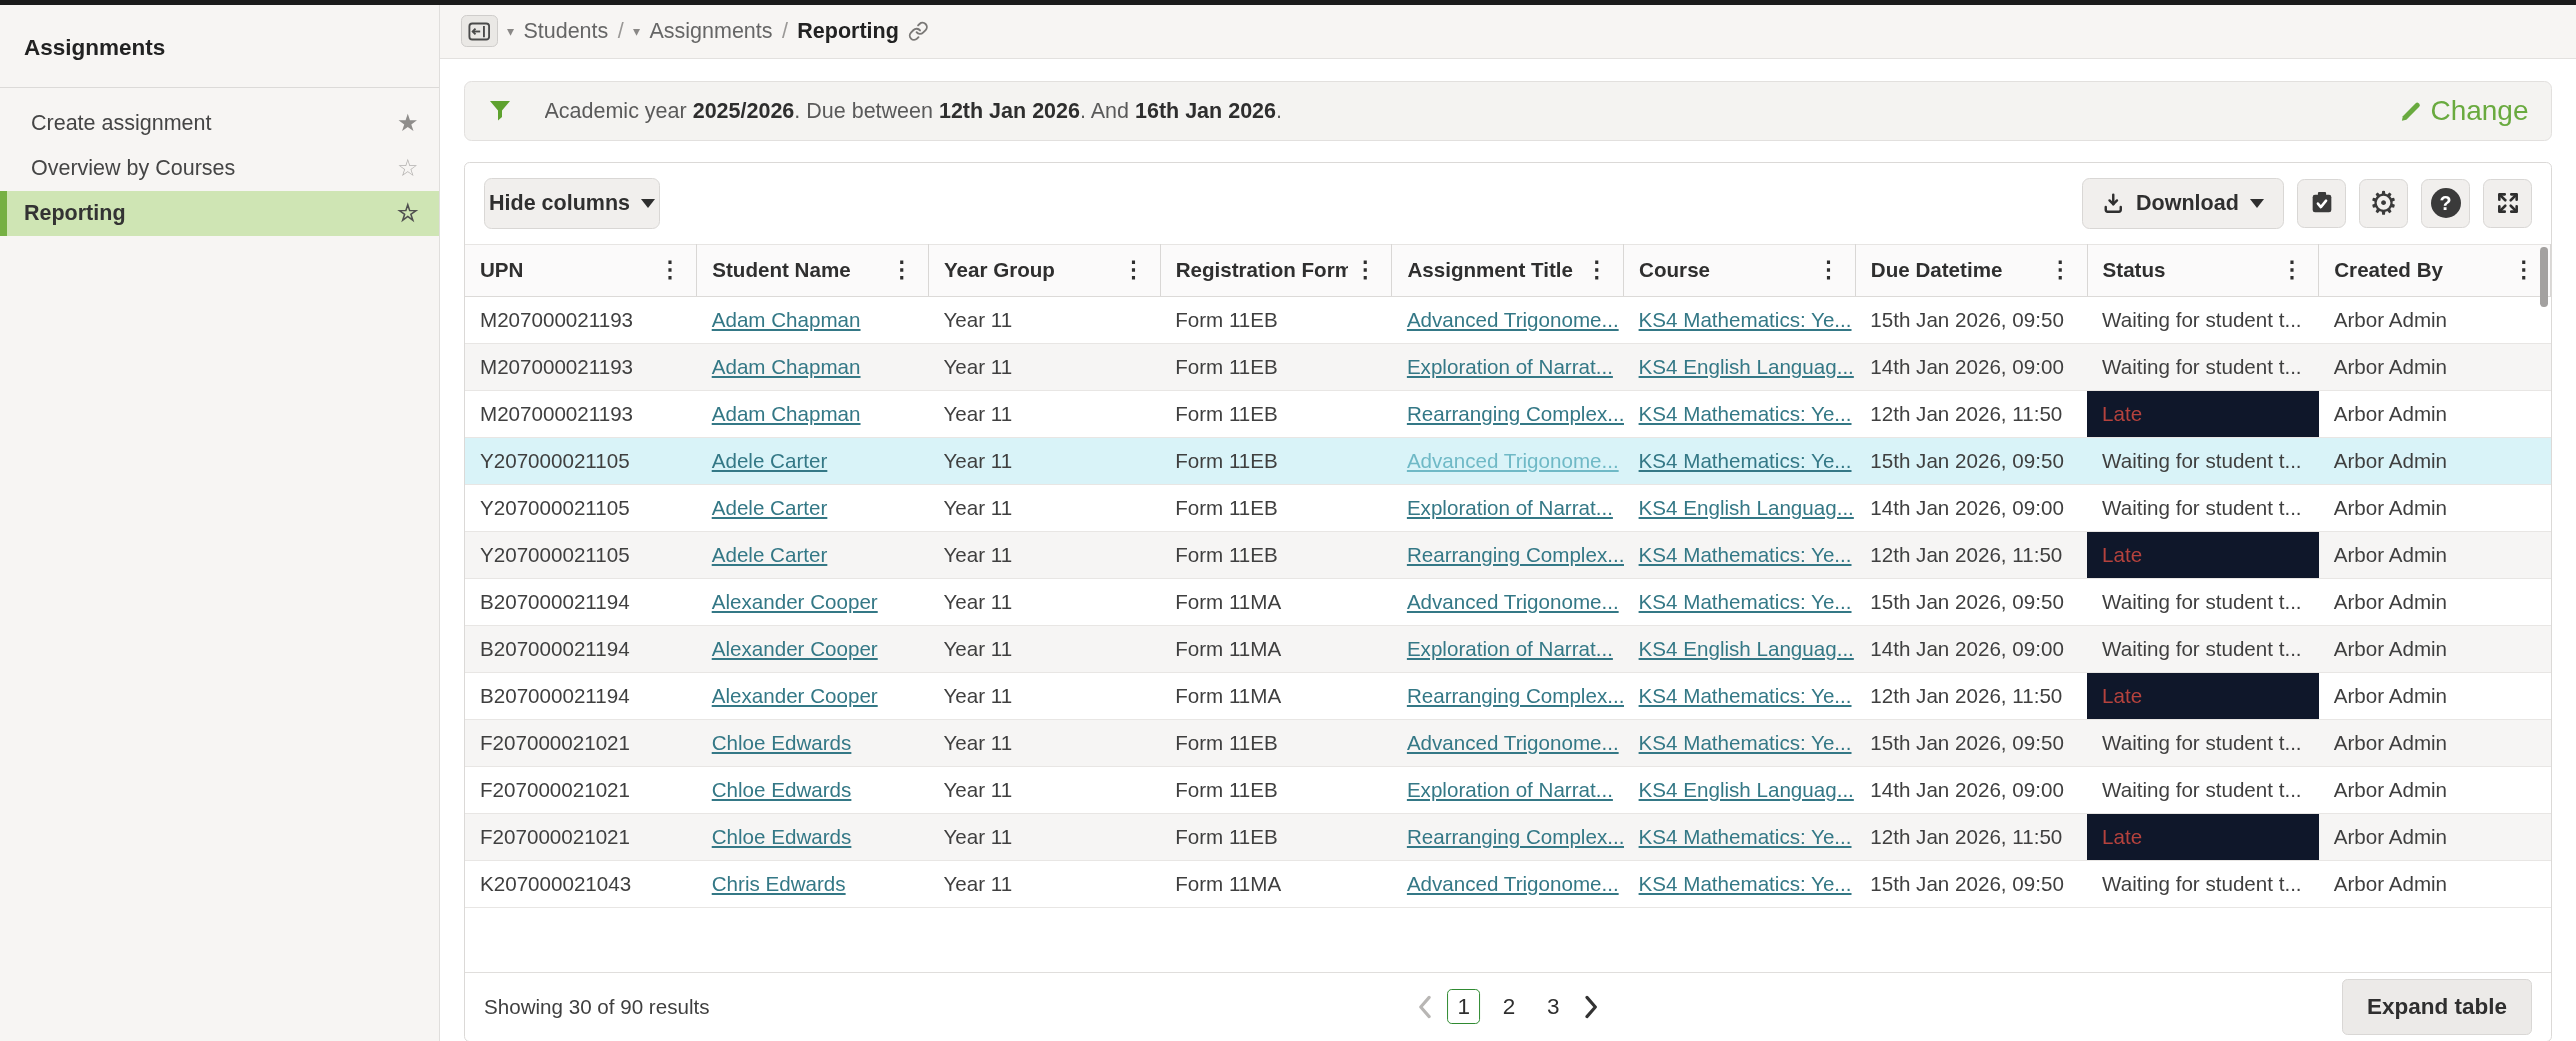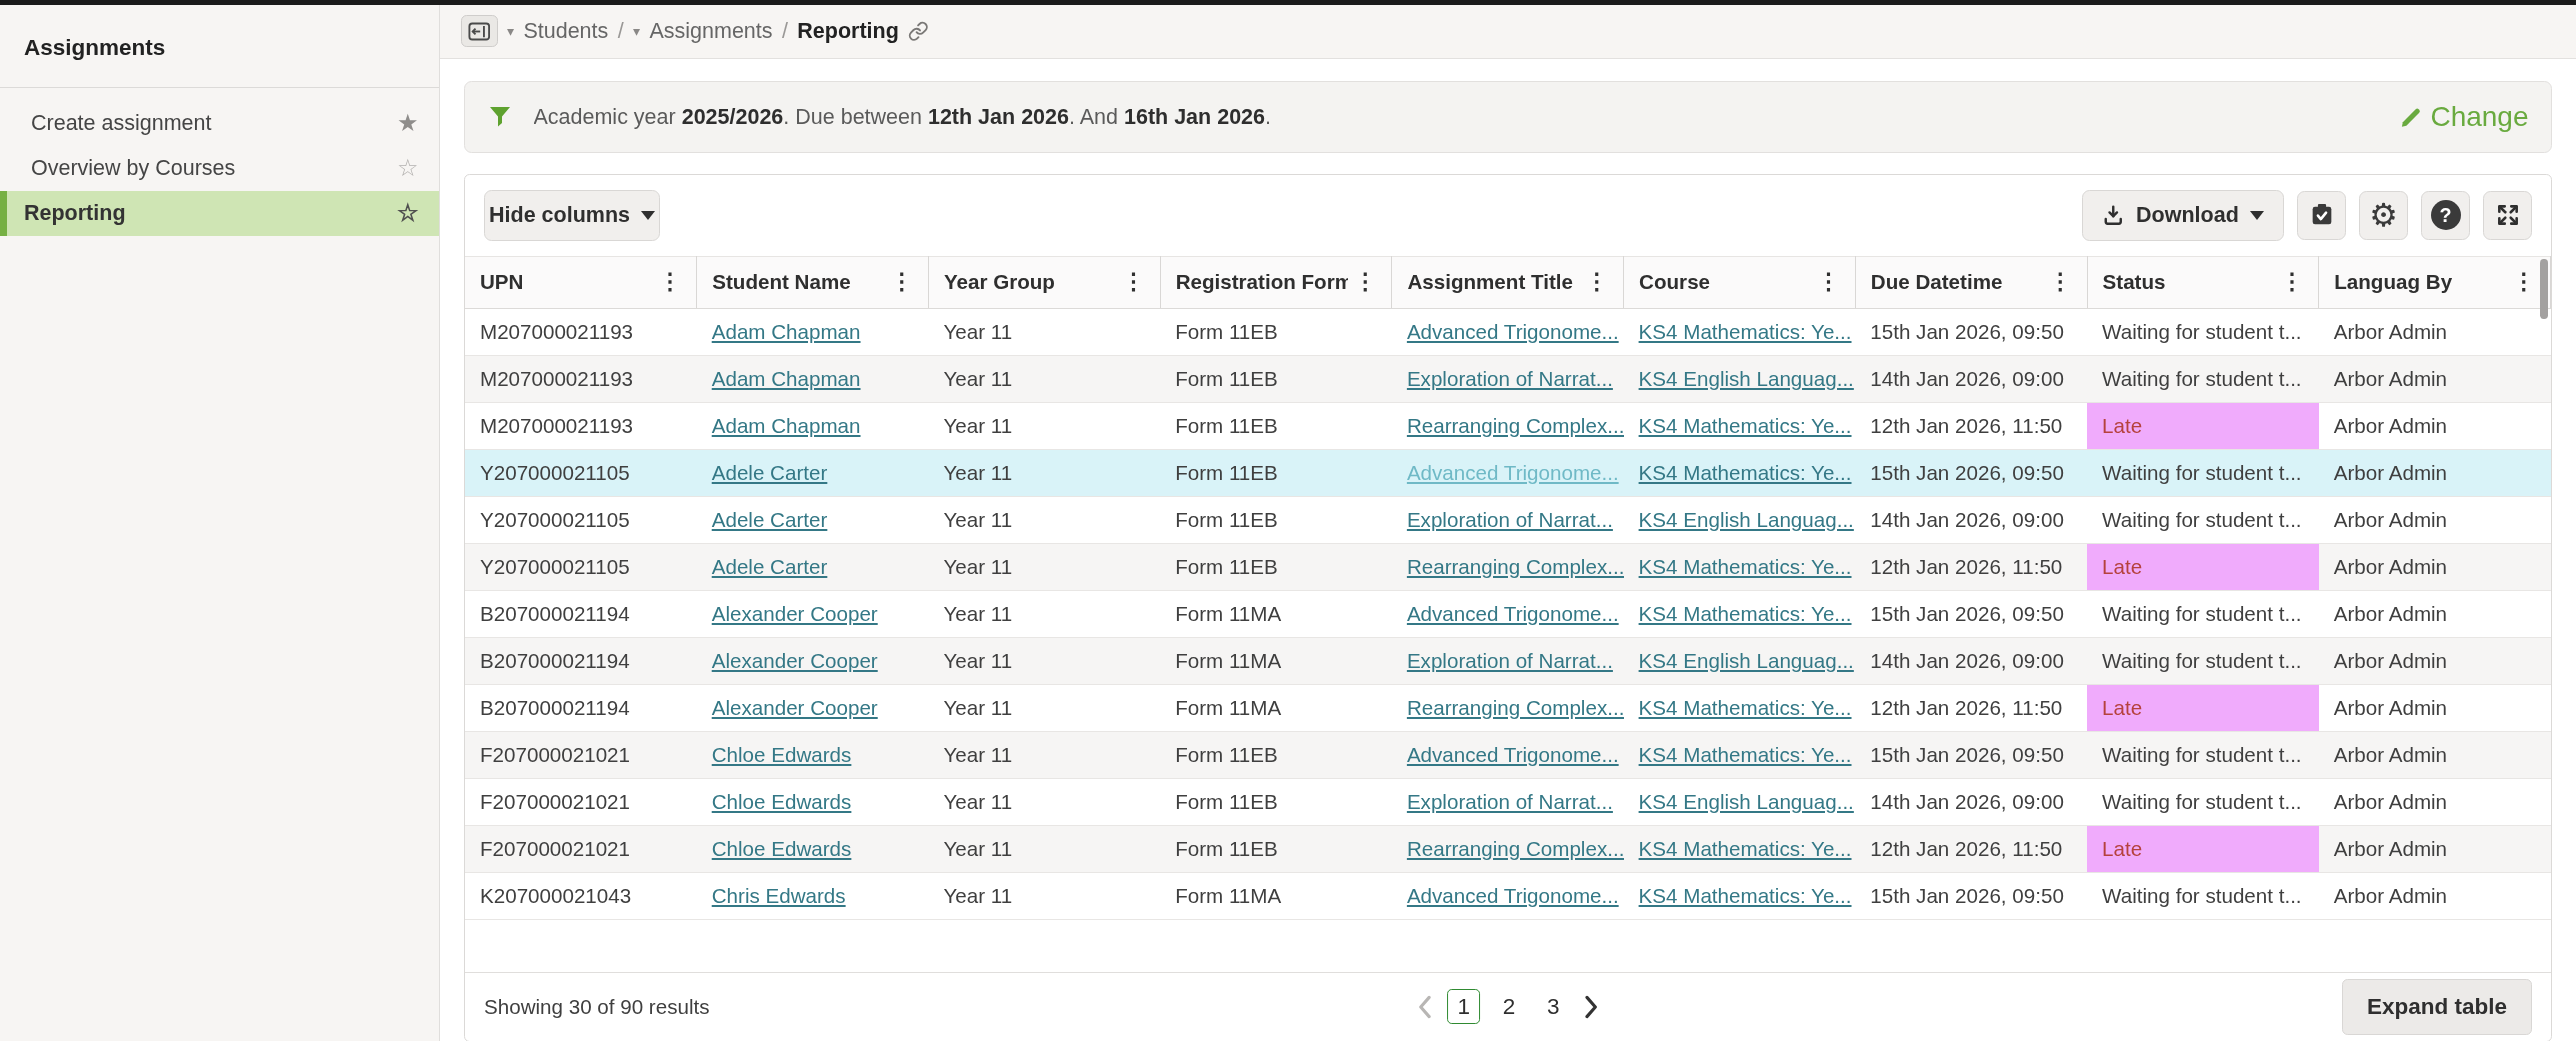--- a/index.html
+++ b/index.html
@@ -29,21 +29,21 @@
     display:flex; align-items:center; justify-content:center; cursor:pointer; }
   .crumb-caret { color:#8a8886; font-size:14px; }
   .crumb { color:#666; font-size:21.5px; cursor:pointer; }
   .crumb.current { color:#222; font-weight:bold; }
   .crumb-sep { color:#9a9896; font-size:21.5px; }
 
   .title-block { padding:22.5px 26px 19px 26px; border-bottom:0.9px solid #e5e3e1; flex:none; }
   .page-title { font-size:31px; font-weight:bold; color:#1f1f1f; }
 
   .filter-bar { margin:22.5px 24px 20.6px 24px; background:#f4f3f1; border:0.9px solid #e2e0de; border-radius:7.5px;
-    height:72px; display:flex; align-items:center; padding:0 22.5px; gap:22px; flex:none; }
+    height:60px; display:flex; align-items:center; padding:0 22.5px; gap:33px; flex:none; }
   .filter-text { color:#5a5a5a; font-size:21.5px; flex:1; white-space:nowrap; overflow:hidden; }
   .filter-text b { color:#2e2e2e; }
   .change-link { color:#69aa3f; font-size:28px; display:flex; align-items:center; gap:7.5px; cursor:pointer; }
 
   
   .table-card { margin:0 24px; border:0.9px solid #dbd9d7; border-radius:5.6px; background:#fff;
     display:flex; flex-direction:column; flex:1; position:relative; overflow:hidden; }
   .table-toolbar { padding:15px 19px; display:flex; align-items:center; justify-content:space-between; flex:none; }
   .btn { background:#f1efed; border:0.9px solid #d9d7d5; border-radius:7.5px; font-weight:bold; font-size:21.5px;
     color:#2f2f2f; display:inline-flex; align-items:center; gap:11.2px; cursor:pointer;
@@ -65,21 +65,21 @@
   thead th:last-child { border-right:0.9px solid #d9d7d5; }
   .th-inner { display:flex; align-items:center; justify-content:space-between; }
   .th-label { font-weight:bold; font-size:20.6px; color:#2f2f2f; white-space:nowrap; overflow:hidden; }
   .kebab { color:#2f2f2f; font-size:22.5px; font-weight:bold; line-height:0.8; cursor:pointer; padding:3.7px 5.6px; letter-spacing:0; }
   tbody td { height:47px; padding:0 15px; border-bottom:0.9px solid #e8e6e4; font-size:20.6px; color:#3f3f3f;
     white-space:nowrap; overflow:hidden; }
   tbody tr.alt { background:#f6f5f4; }
   tbody tr.hl { background:#d9f3f8; }
   a.cell-link { color:#347886; text-decoration:underline; cursor:pointer; }
   a.cell-link.muted { color:#6fb9c6; }
-  td.late-cell { background:#f0abfc; color:#b5423d; }
+  td.late-cell { background:#0f172a; color:#b5423d; }
 
   .scroll-track { position:absolute; top:84px; right:2.8px; width:8.4px; bottom:71px; }
   .scroll-thumb { width:8.4px; height:60px; background:#a3a1a0; border-radius:3.7px; cursor:grab; }
 
   .table-footer { border-top:0.9px solid #e0dedc; height:69px; display:flex; align-items:center;
     padding:0 19px; position:relative; flex:none; margin-top:auto; }
   .showing-text { font-size:20.6px; color:#3f3f3f; }
   .pagination { position:absolute; left:50%; transform:translateX(-50%); display:flex; align-items:center; gap:13px; }
   .page-num { font-size:22.5px; color:#2f2f2f; padding:3.7px 9.4px; cursor:pointer; }
   .page-num.current { border:1.9px solid #2f8a31; border-radius:4.7px; }
@@ -244,21 +244,21 @@
                 </div>
               </th>
               <th>
                 <div class="th-inner">
                   <span class="th-label">Status</span>
                   <span class="kebab">⋮</span>
                 </div>
               </th>
               <th>
                 <div class="th-inner">
-                  <span class="th-label">Languag By</span>
+                  <span class="th-label">Created By</span>
                   <span class="kebab">⋮</span>
                 </div>
               </th>
             </tr>
         </thead>
         <tbody id="table-body">
             <tr>
               <td>M207000021193</td>
               <td><a class="cell-link">Adam Chapman</a></td>
               <td>Year 11</td>

